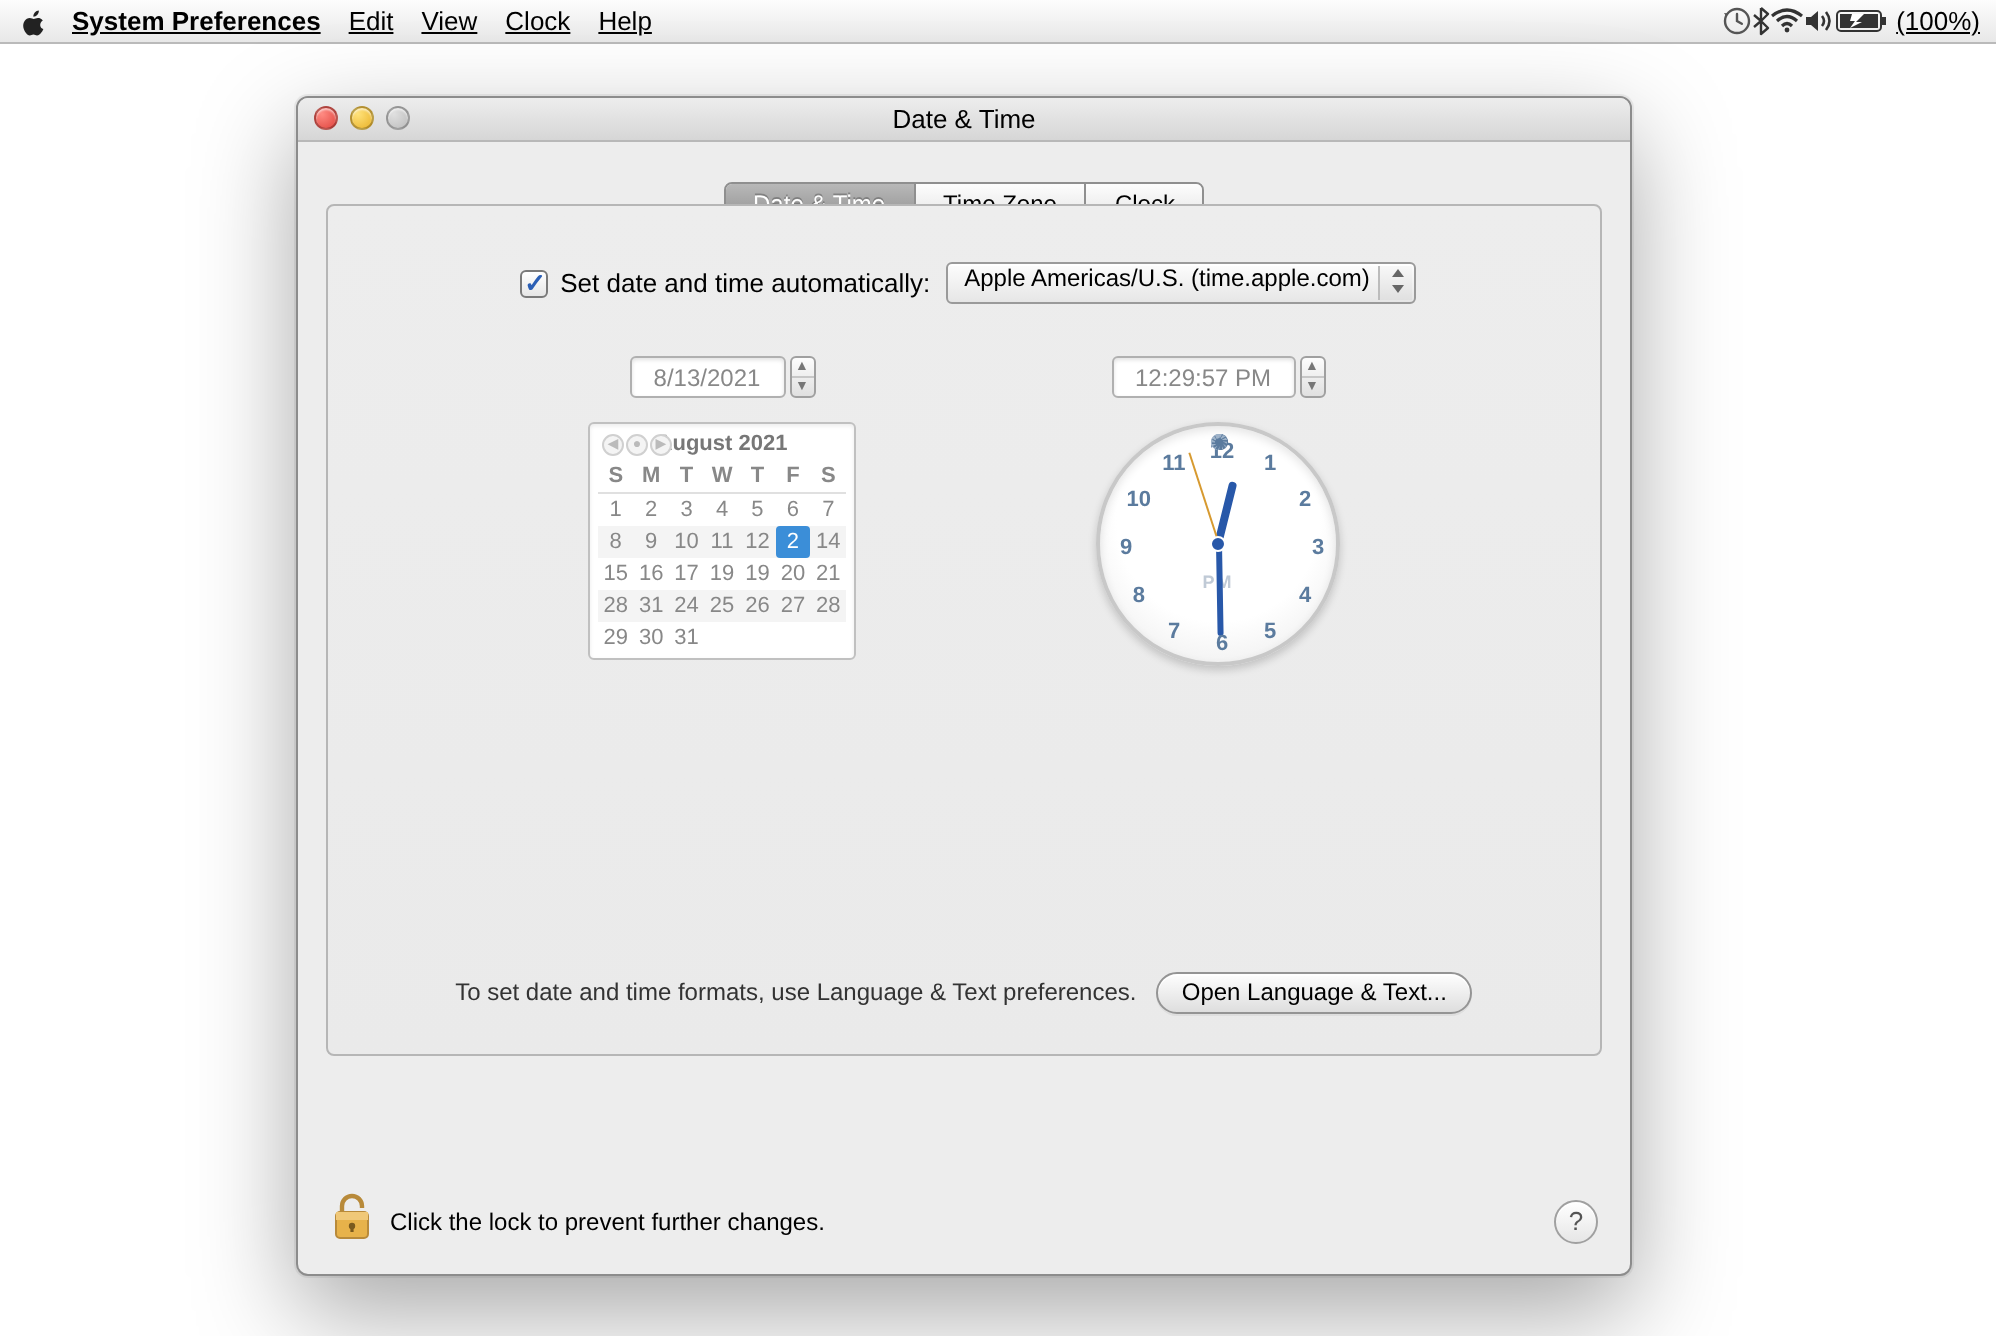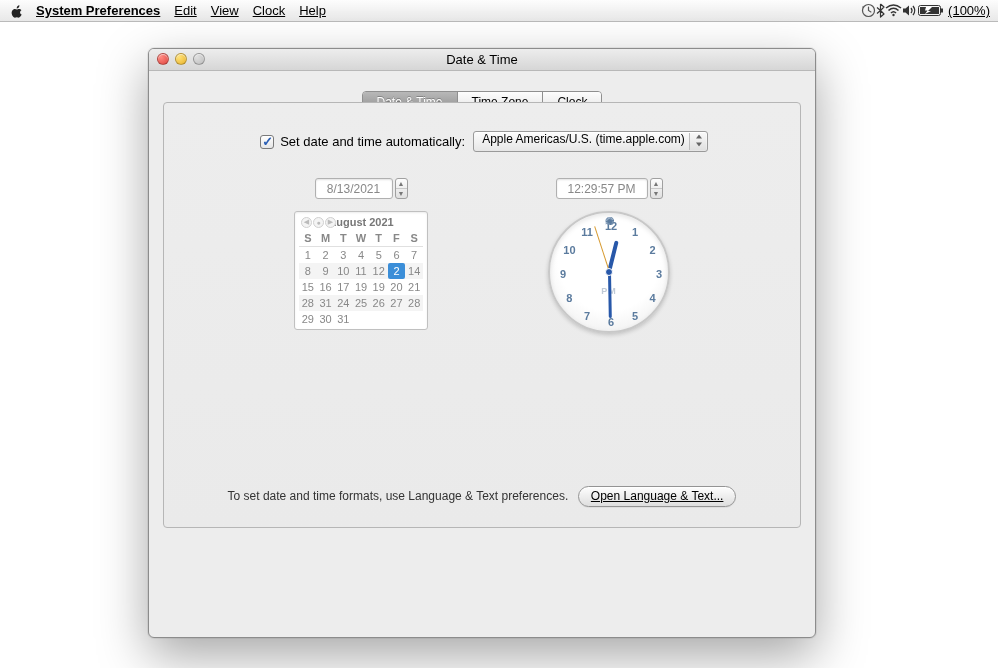--- a/index.html
+++ b/index.html
@@ -273,21 +273,20 @@
   }
   .hint-text { font-size: 12px; color: #333; margin-right: 6px; }
   .aqua-btn {
     display: inline-block;
     height: 21px; line-height: 19px; padding: 0 12px;
     border: 1px solid #949494;
     border-radius: 11px;
     background: linear-gradient(#fefefe, #dedede);
     font-size: 12px;
     box-shadow: inset 0 1px 0 rgba(255,255,255,0.9), 0 1px 0 rgba(0,0,0,0.05);
-    text-decoration: underline;
   }
 
   
   .lock-row {
     position: absolute;
     left: 16px; right: 16px; bottom: 12px;
     display: flex; align-items: center;
     font-size: 12px;
   }
   .lock-icon { margin-right: 8px; }
@@ -556,13 +555,26 @@
           </div>
       </div>
     </div>
 
     <div class="panel-footer">
       <span class="hint-text">To set date and time formats, use Language &amp; Text preferences.</span>
       <span class="aqua-btn">Open Language &amp; Text...</span>
     </div>
   </div>
 
+  <div class="lock-row">
+    <span class="lock-icon">
+      <svg width="22" height="26" viewBox="0 0 22 26">
+        <path d="M6 10 V7 a5 5 0 0 1 10 0 v1" fill="none" stroke="#b88a3a" stroke-width="2.2"></path>
+        <rect x="3" y="10" width="16" height="13" rx="2" fill="#e7b24a" stroke="#b88a3a"></rect>
+        <rect x="3" y="10" width="16" height="4" fill="#f0c878"></rect>
+        <circle cx="11" cy="17" r="1.6" fill="#7a5a1e"></circle>
+        <rect x="10.2" y="17" width="1.6" height="3" fill="#7a5a1e"></rect>
+      </svg>
+    </span>
+    <span>Click the lock to prevent further changes.</span>
+    <span class="help-btn">?</span>
+  </div>
 </div>
 
 </body></html>

